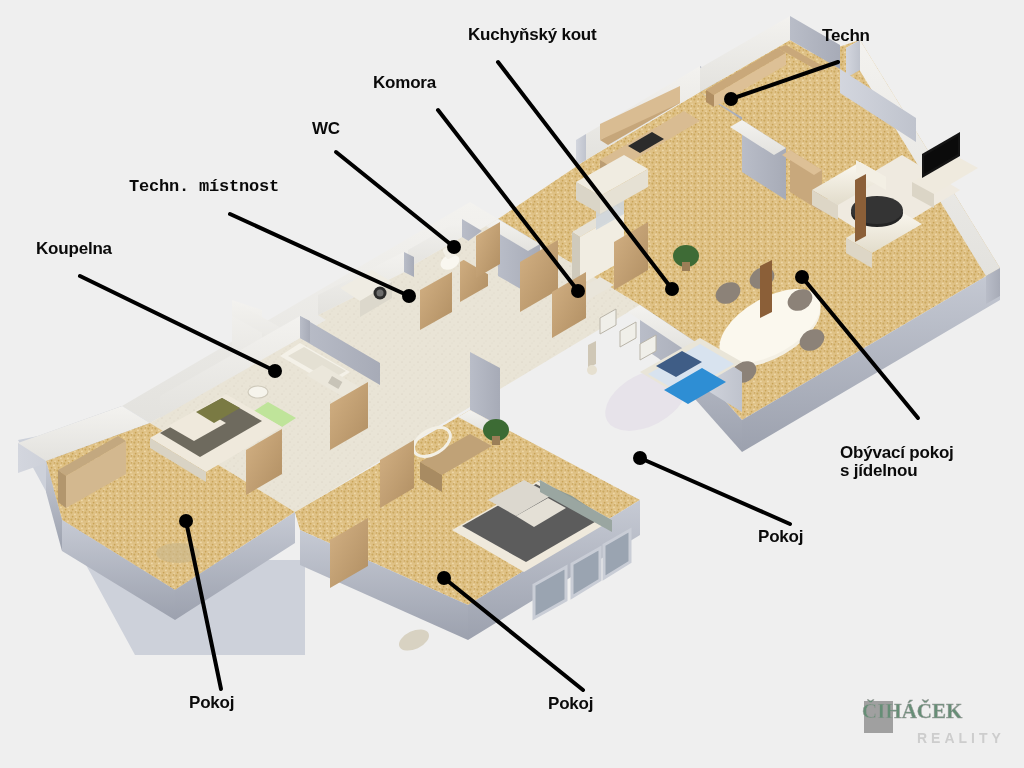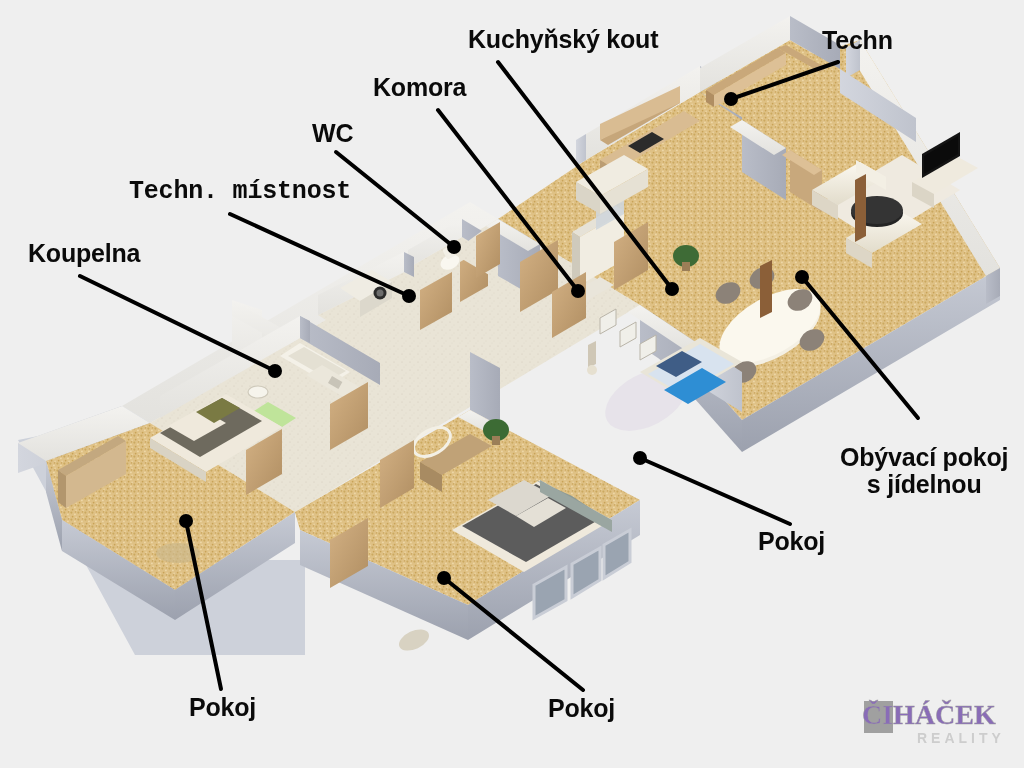--- a/index.html
+++ b/index.html
@@ -13,45 +13,44 @@
 
   
   #plan{position:absolute;left:0;top:0;width:1024px;height:768px;}
 
   
   .label{
     position:absolute;
     font-family:"Liberation Sans",sans-serif;
     font-weight:700;
     color:#0a0a0a;
-    font-size:25px;
+    font-size:17px;
     line-height:1.08;
     white-space:pre;
     letter-spacing:-0.2px;
     user-select:none;
-    text-align:center;
   }
   .label.two{line-height:1.06;}
 
   
   #watermark{
     position:absolute;
     left:862px;top:697px;
     width:150px;height:52px;
     opacity:.62;
     user-select:none;
   }
   #wm-box{
     position:absolute;left:2px;top:4px;width:29px;height:32px;
     background:#707070;
   }
   #wm-main{
     position:absolute;left:0px;top:2px;
     font-family:"Liberation Serif",serif;
-    font-weight:700;font-size:28px;color:#4c1d95;
+    font-weight:700;font-size:21px;color:#14532d;
     letter-spacing:0px;
     text-align:right;
     -webkit-text-stroke:0.5px #6f6f6f;
   }
   #wm-sub{
     position:absolute;left:55px;top:33px;
     font-family:"Liberation Sans",sans-serif;
     font-weight:700;font-size:14px;color:#b9b9b9;
     letter-spacing:4px;
   }
@@ -376,21 +375,21 @@
         <circle cx="186" cy="521" r="7" stroke="none"></circle>
       </g>
   </svg>
 
   <div id="labels">
       <div class="label" style="left: 468px; top: 26px;">Kuchyňský kout</div>
       <div class="label" style="left: 822px; top: 27px;">Techn</div>
       <div class="label" style="left: 373px; top: 74px;">Komora</div>
       <div class="label" style="left: 312px; top: 120px;">WC</div>
       <div class="label" style="left: 129px; top: 178px; font-family: Liberation Mono, monospace;">Techn. místnost</div>
-      <div class="label" style="left: 28px; top: 240px;">Koupelna</div>
+      <div class="label" style="left: 36px; top: 240px;">Koupelna</div>
       <div class="label two" style="left: 840px; top: 444px;">Obývací pokoj
 s jídelnou</div>
       <div class="label" style="left: 758px; top: 528px;">Pokoj</div>
       <div class="label" style="left: 548px; top: 695px;">Pokoj</div>
       <div class="label" style="left: 189px; top: 694px;">Pokoj</div>
     </div>
 
   <div id="watermark">
     <div id="wm-box"></div>
     <div id="wm-main">ČIHÁČEK</div>

